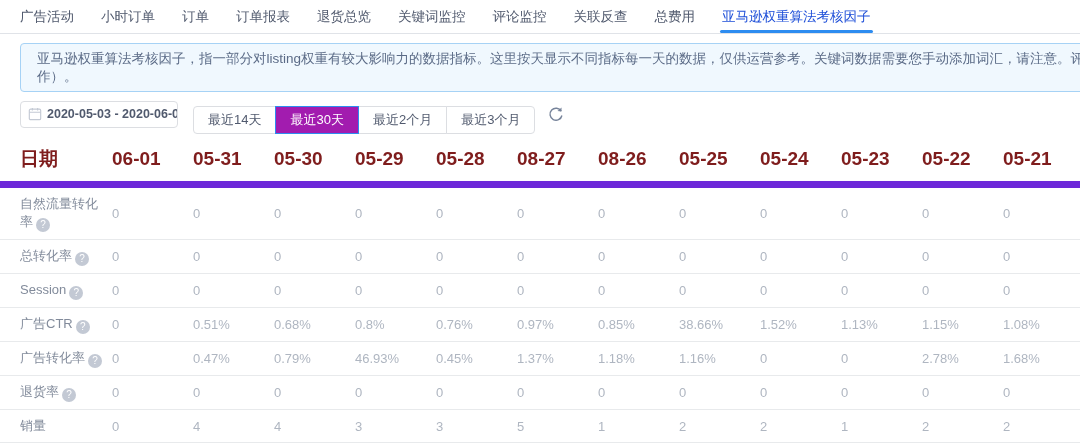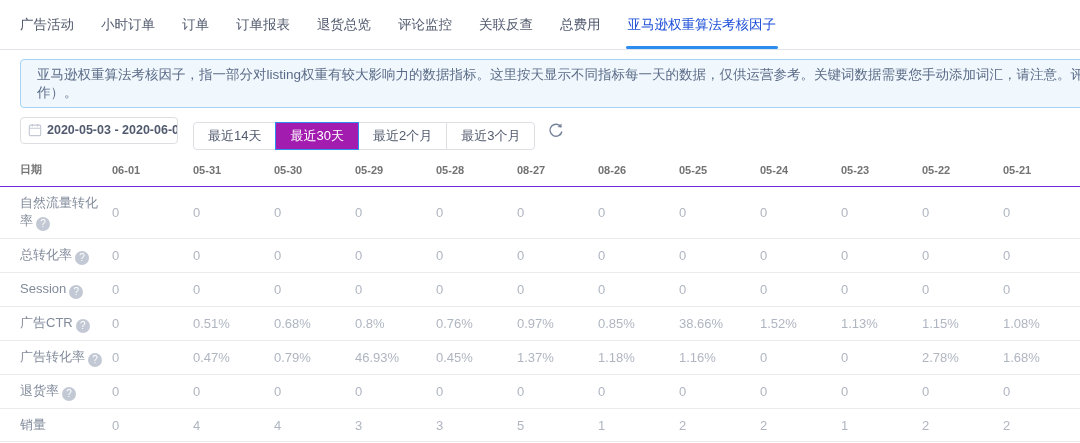--- a/index.html
+++ b/index.html
@@ -1,20 +1,20 @@
 <!DOCTYPE html>
 <html><head>
 <meta charset="utf-8">
 <style>
   * { box-sizing: border-box; margin: 0; padding: 0; }
   html, body { width: 1080px; height: 443px; overflow: hidden; background: #fff; }
   body { font-family: "Liberation Sans", "DejaVu Sans", sans-serif; }
 
   
-  .tabbar { display: flex; gap: 27px; align-items: stretch; height: 50px;
+  .tabbar { display: flex; gap: 27px; align-items: stretch; height: 34px;
             padding: 0 20px; border-bottom: 1px solid #e0e3e8; }
   .tab { display: flex; align-items: center; font-size: 13.5px; color: #515a6e;
          cursor: pointer; position: relative; white-space: nowrap; }
   .tab.active { color: #1d4ed8; }
   .tab.active::after { content: ""; position: absolute; left: -2px; right: -2px; bottom: 0;
                        height: 3px; border-radius: 2px; background: #2d8cf0; }
 
   
   .banner { margin: 9px 0 0 20px; width: 1520px; background: #f0f8fe;
             border: 1px solid #a6d2f5; border-radius: 4px; padding: 6px 16px;
@@ -34,39 +34,40 @@
   .btn:first-child { border-radius: 4px 0 0 4px; margin-left: 0; }
   .btn:last-child { border-radius: 0 4px 4px 0; }
   .btn.active { background: #a21caf; border-color: #2d8cf0; color: #fff; position: relative; z-index: 1; }
   .refresh { display: flex; align-items: center; cursor: pointer; margin-left: -2px; }
 
   
   table { border-collapse: collapse; table-layout: fixed; width: 1084px; margin-top: 9px; }
   col.c-label { width: 112px; }
   col.c-data  { width: 81px; }
   th, td { text-align: left; vertical-align: middle; }
-  thead th { font-size: 11px; font-weight: bold; color: #737373;
-             padding: 9px 4px 9px 0; border-bottom: 1px solid #6d28d9; }
+  thead th { font-size: 19px; font-weight: bold; color: #7f1d1d;
+             padding: 9px 4px 9px 0; border-bottom: 7px solid #6d28d9; }
   thead th.first, tbody td.label { padding-left: 20px; }
   tbody td { font-size: 13px; color: #afb6c1; padding: 7px 4px 7px 0;
              border-bottom: 1px solid #e8eaec; }
   tbody td.label { color: #828b9b; padding-right: 4px; line-height: 18px; }
   .help-icon { display: inline-block; width: 14px; height: 14px; border-radius: 50%;
                background: #c3c9d4; color: #fff; font-size: 10px; line-height: 14px;
                text-align: center; vertical-align: -2px; margin-left: 3px; cursor: pointer; }
 </style>
 </head>
 <body>
 
 <div class="tabbar">
     <div class="tab">广告活动</div>
     <div class="tab">小时订单</div>
     <div class="tab">订单</div>
     <div class="tab">订单报表</div>
     <div class="tab">退货总览</div>
+    <div class="tab">关键词监控</div>
     <div class="tab">评论监控</div>
     <div class="tab">关联反查</div>
     <div class="tab">总费用</div>
     <div class="tab active">亚马逊权重算法考核因子</div>
   </div>
 
 <div class="banner">
   <div>亚马逊权重算法考核因子，指一部分对listing权重有较大影响力的数据指标。这里按天显示不同指标每一天的数据，仅供运营参考。关键词数据需要您手动添加词汇，请注意。评论数据需要您手动设置评论监控（若已经</div>
   <div>作）。</div>
 </div>

